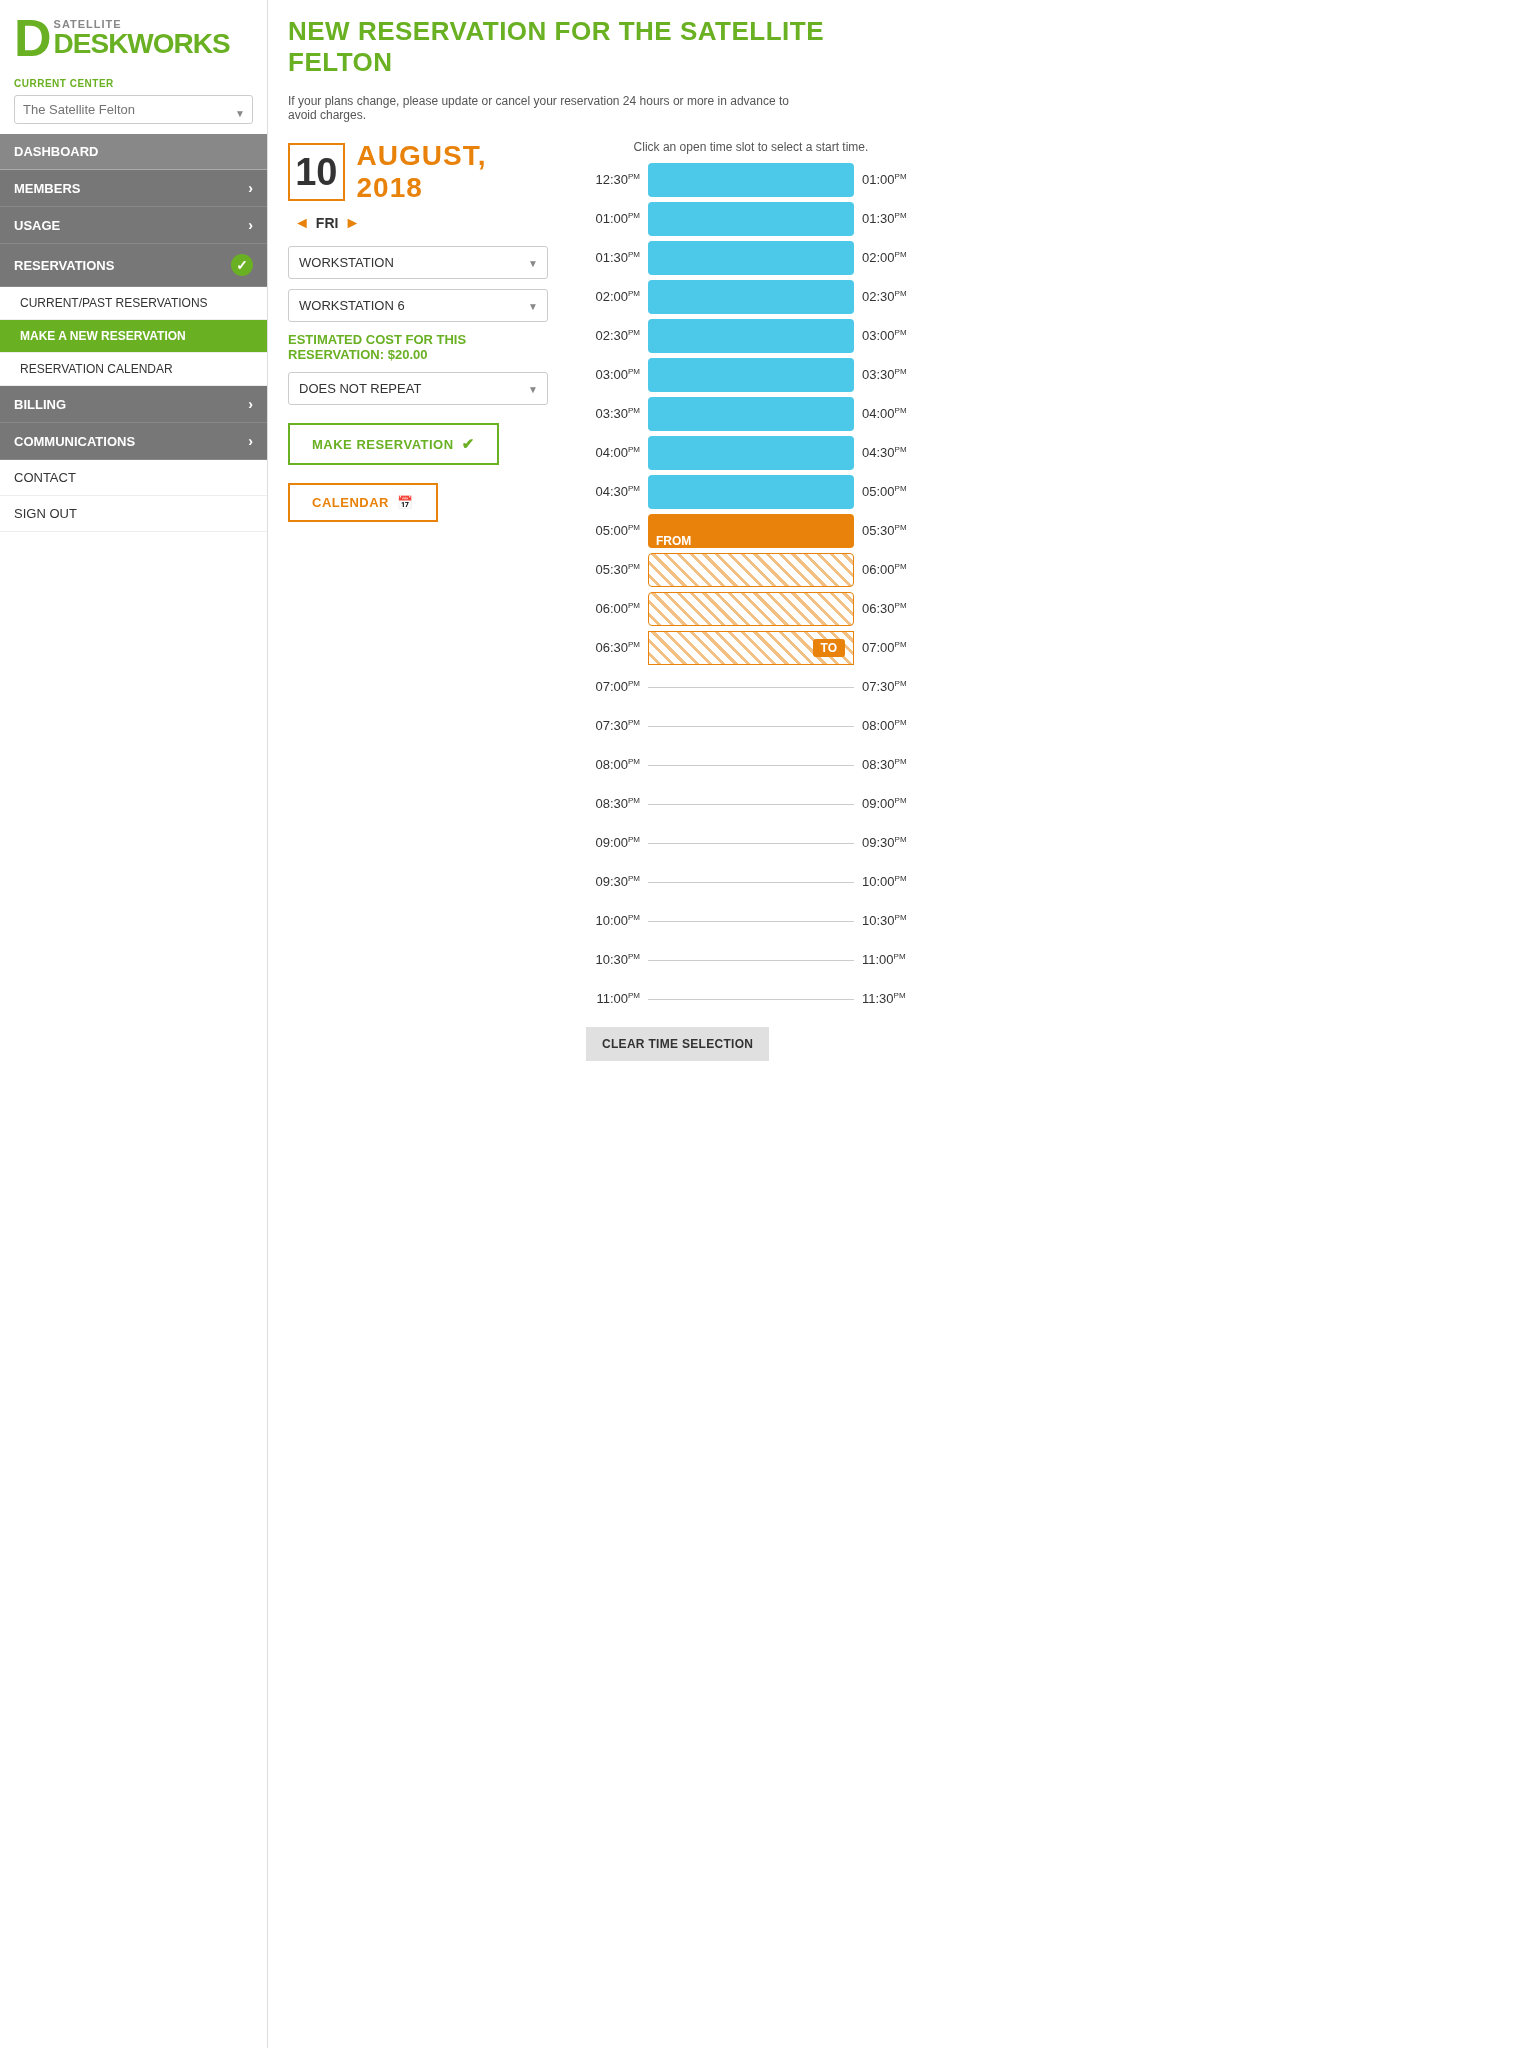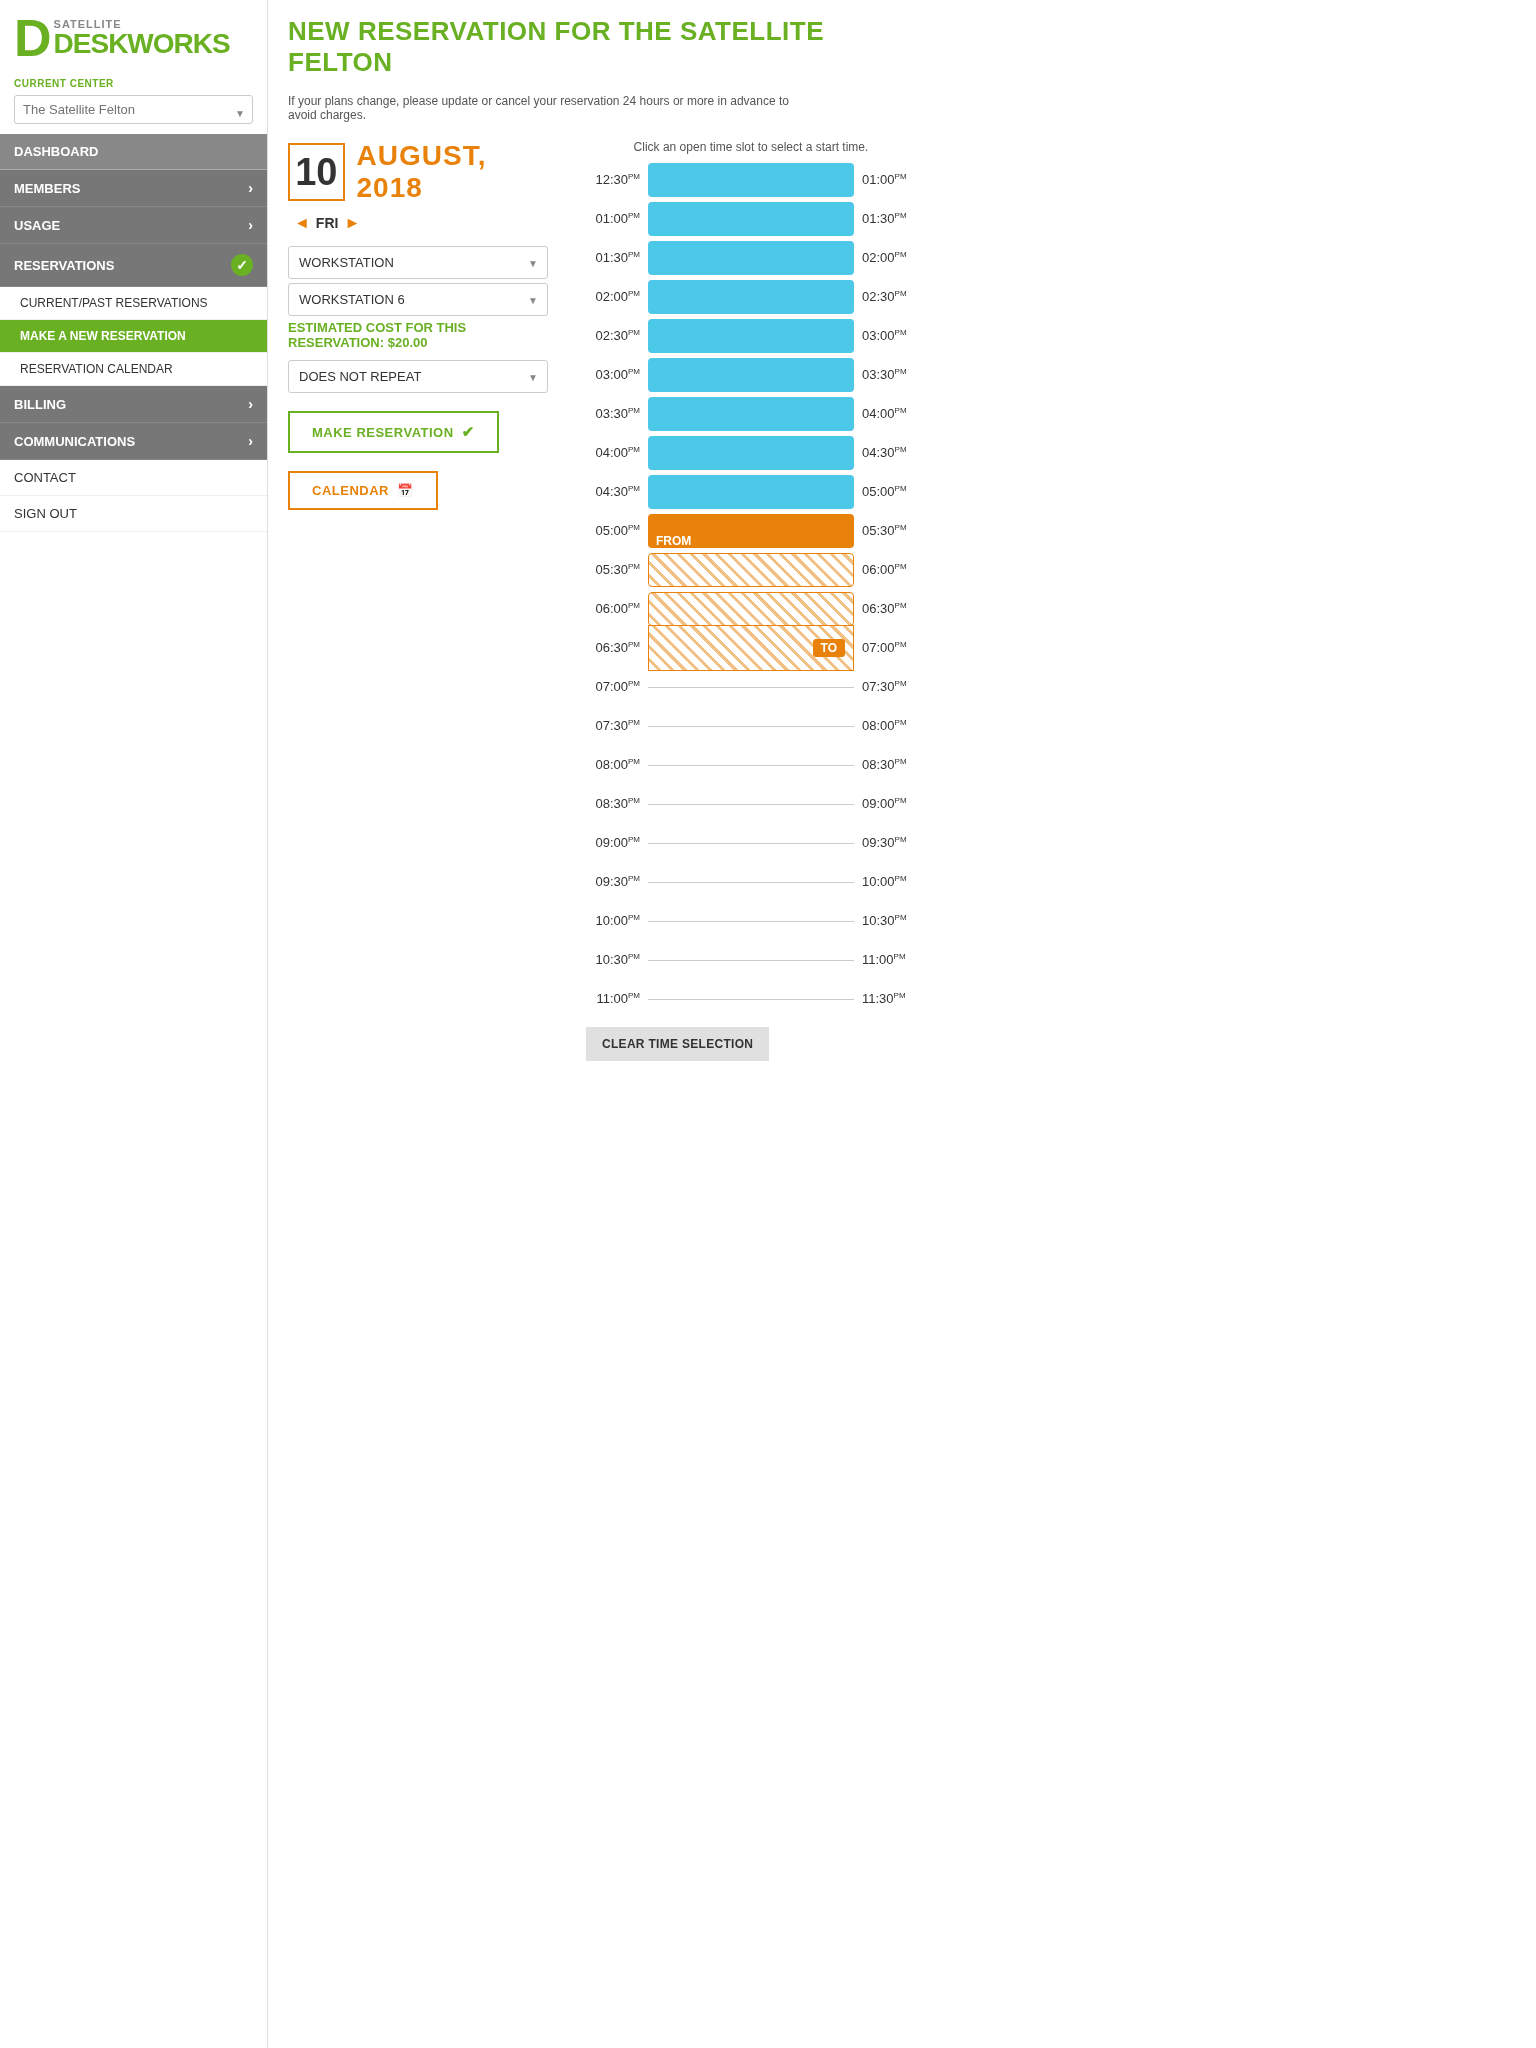--- a/index.html
+++ b/index.html
@@ -178,21 +178,21 @@
       font-size: 16px;
       color: #e8820a;
       cursor: pointer;
       margin: 0 6px;
     }
     .day-label { font-weight: bold; font-size: 14px; }
 
     
     .dropdown-wrap {
       position: relative;
-      margin-bottom: 4px;
+      margin-bottom: 10px;
       width: 260px;
       border-radius: 11px;
     }
     .dropdown-wrap select {
       width: 100%;
       padding: 8px 28px 8px 10px;
       border: 1px solid #ccc;
       border-radius: 3px;
       font-size: 13px;
       color: #333;
@@ -576,21 +576,21 @@
             <div class="time-bar orange-hatched" style="flex: 1 1 0%; margin: 0px 4px; height: 34px; border-radius: 4px;"></div>
             <div class="time-right-label">06:00<sup>PM</sup></div>
           </div>
           <div class="time-row">
             <div class="time-label">06:00<sup>PM</sup></div>
             <div class="time-bar orange-hatched" style="flex: 1 1 0%; margin: 0px 4px; height: 34px; border-radius: 4px;"></div>
             <div class="time-right-label">06:30<sup>PM</sup></div>
           </div>
           <div class="time-row">
             <div class="time-label">06:30<sup>PM</sup></div>
-            <div class="time-bar orange-hatched-with-label" style="flex: 1 1 0%; margin: 0px 4px; height: 46px; border-radius: 0; display: flex; align-items: center; justify-content: flex-end; padding-right: 8px;">
+            <div class="time-bar orange-hatched-with-label" style="flex: 1 1 0%; margin: 0px 4px; height: 34px; border-radius: 0; display: flex; align-items: center; justify-content: flex-end; padding-right: 8px;">
               <span style="color: rgb(255, 255, 255); font-weight: bold; font-size: 12px; background: rgb(232, 130, 10); padding: 2px 8px; border-radius: 3px;">TO</span>
             </div>
             <div class="time-right-label">07:00<sup>PM</sup></div>
           </div>
           <div class="time-row">
             <div class="time-label">07:00<sup>PM</sup></div>
             <div style="flex: 1 1 0%; margin: 0px 4px; height: 1px; background: rgb(204, 204, 204); align-self: center;"></div>
             <div class="time-right-label">07:30<sup>PM</sup></div>
           </div>
           <div class="time-row">

